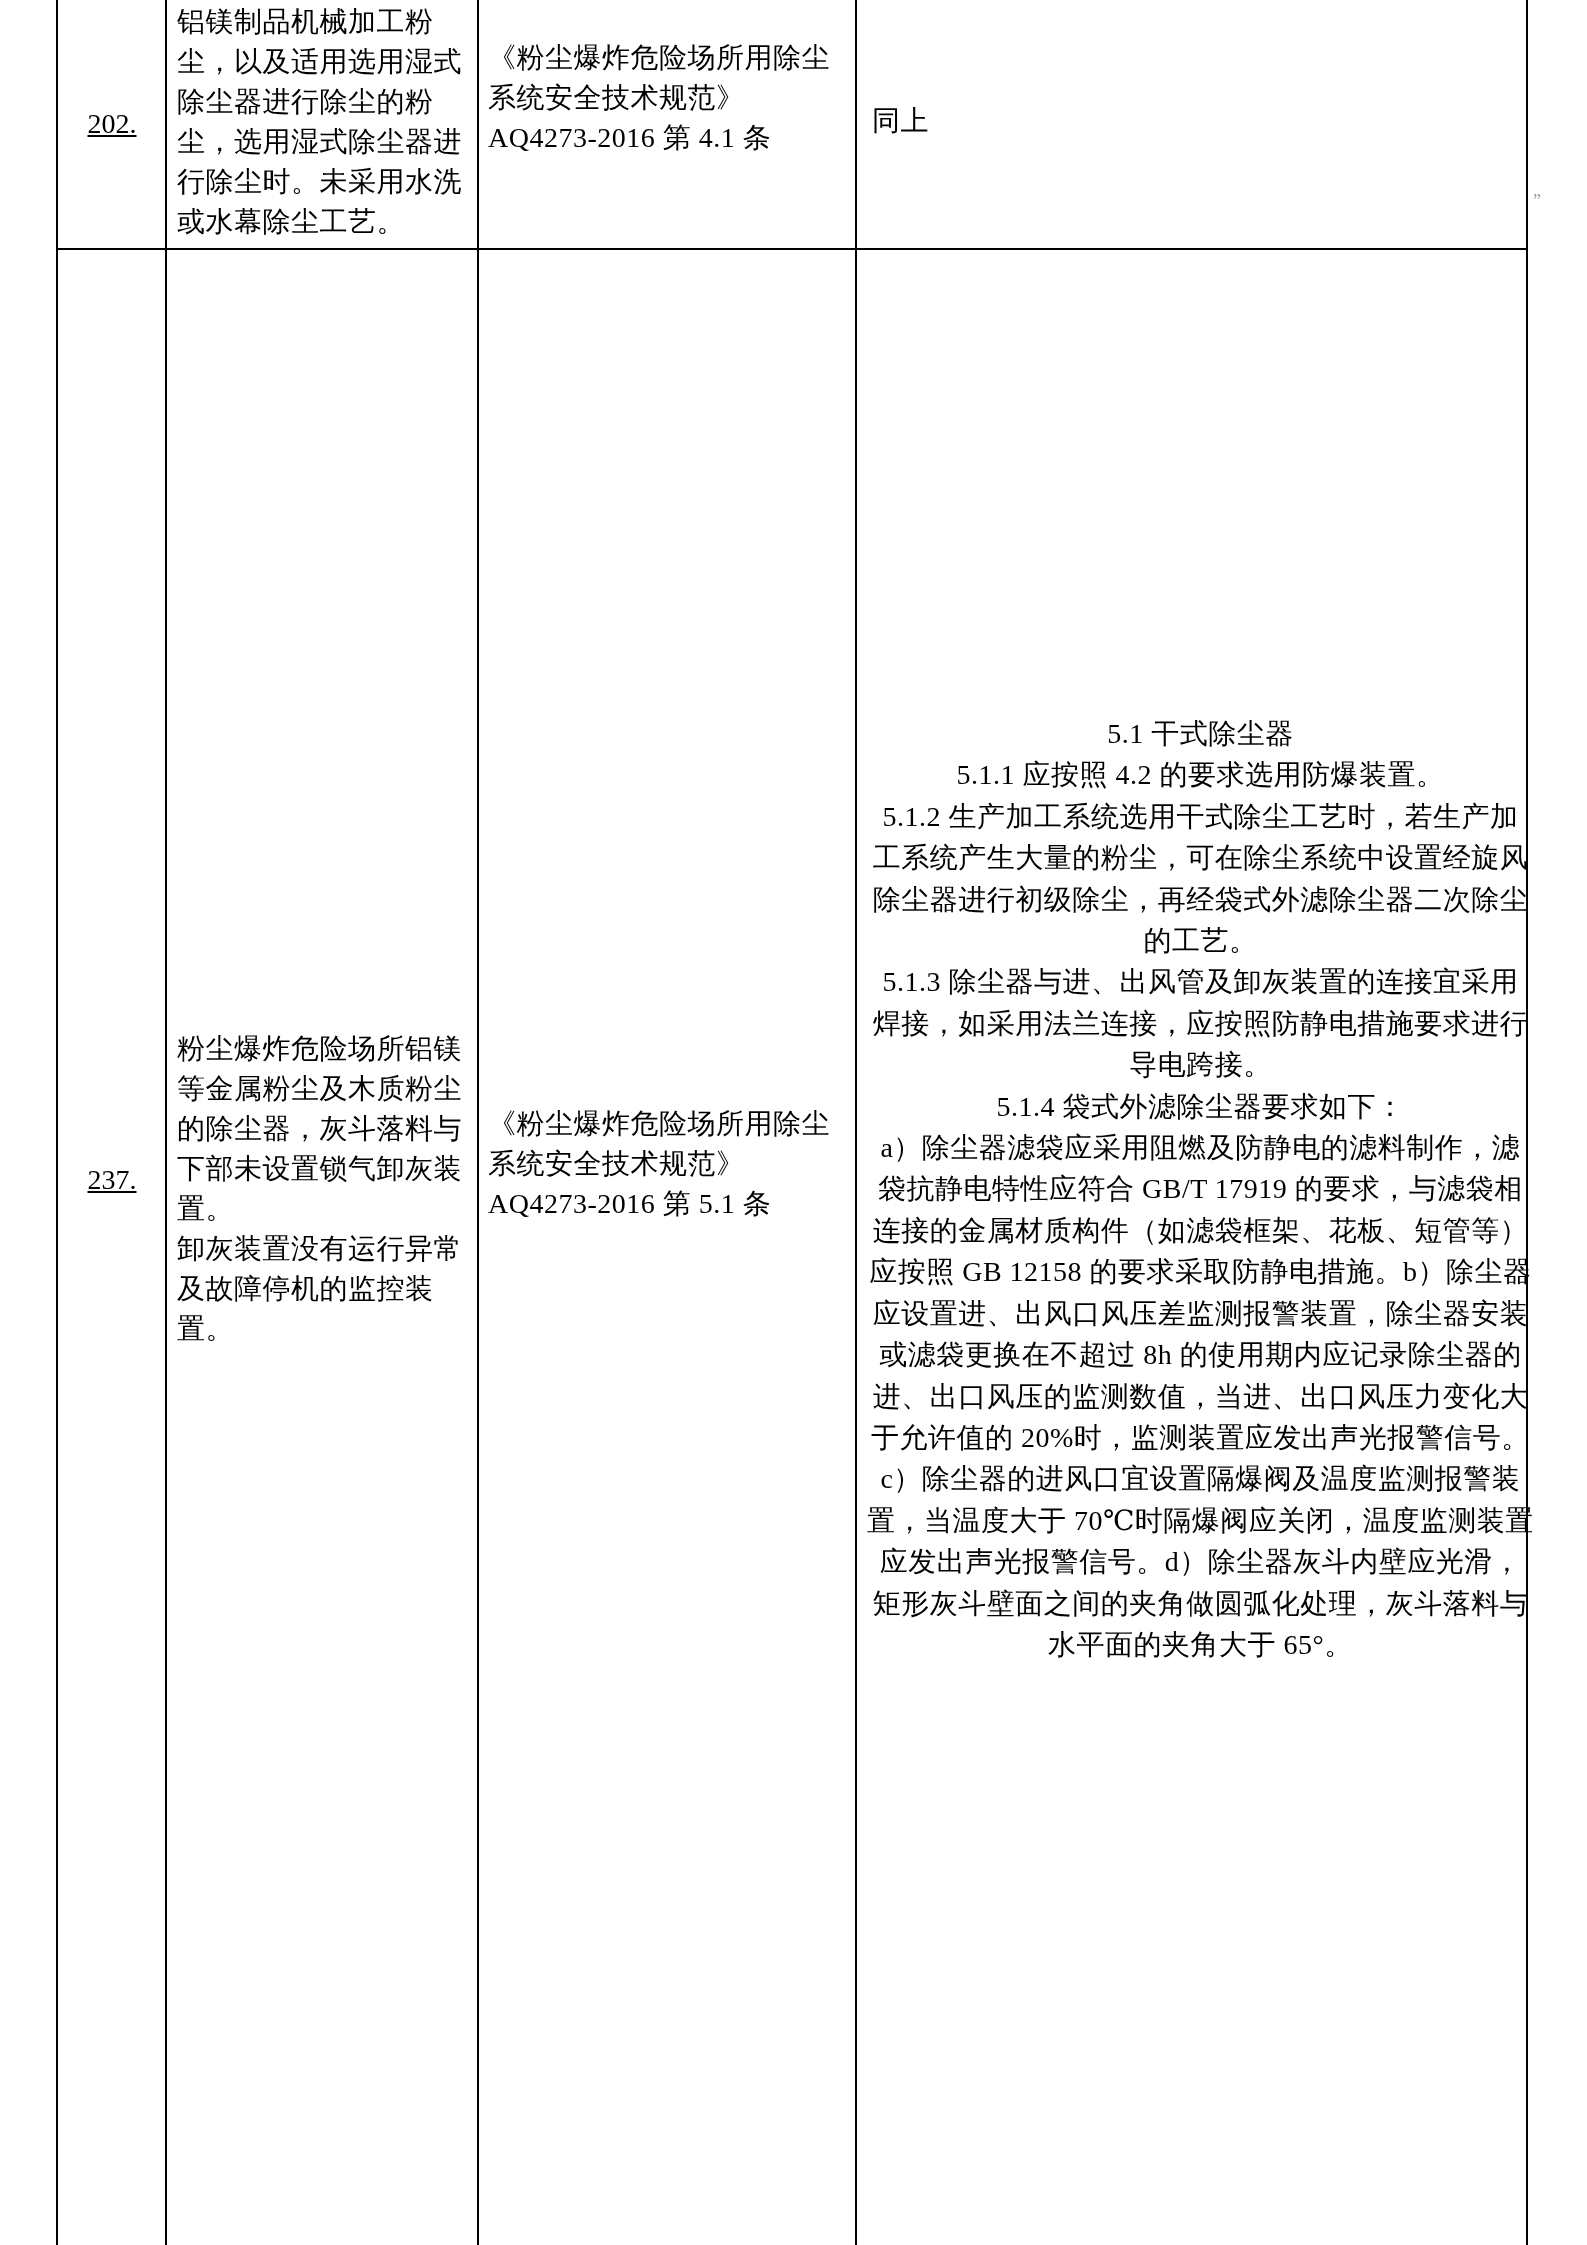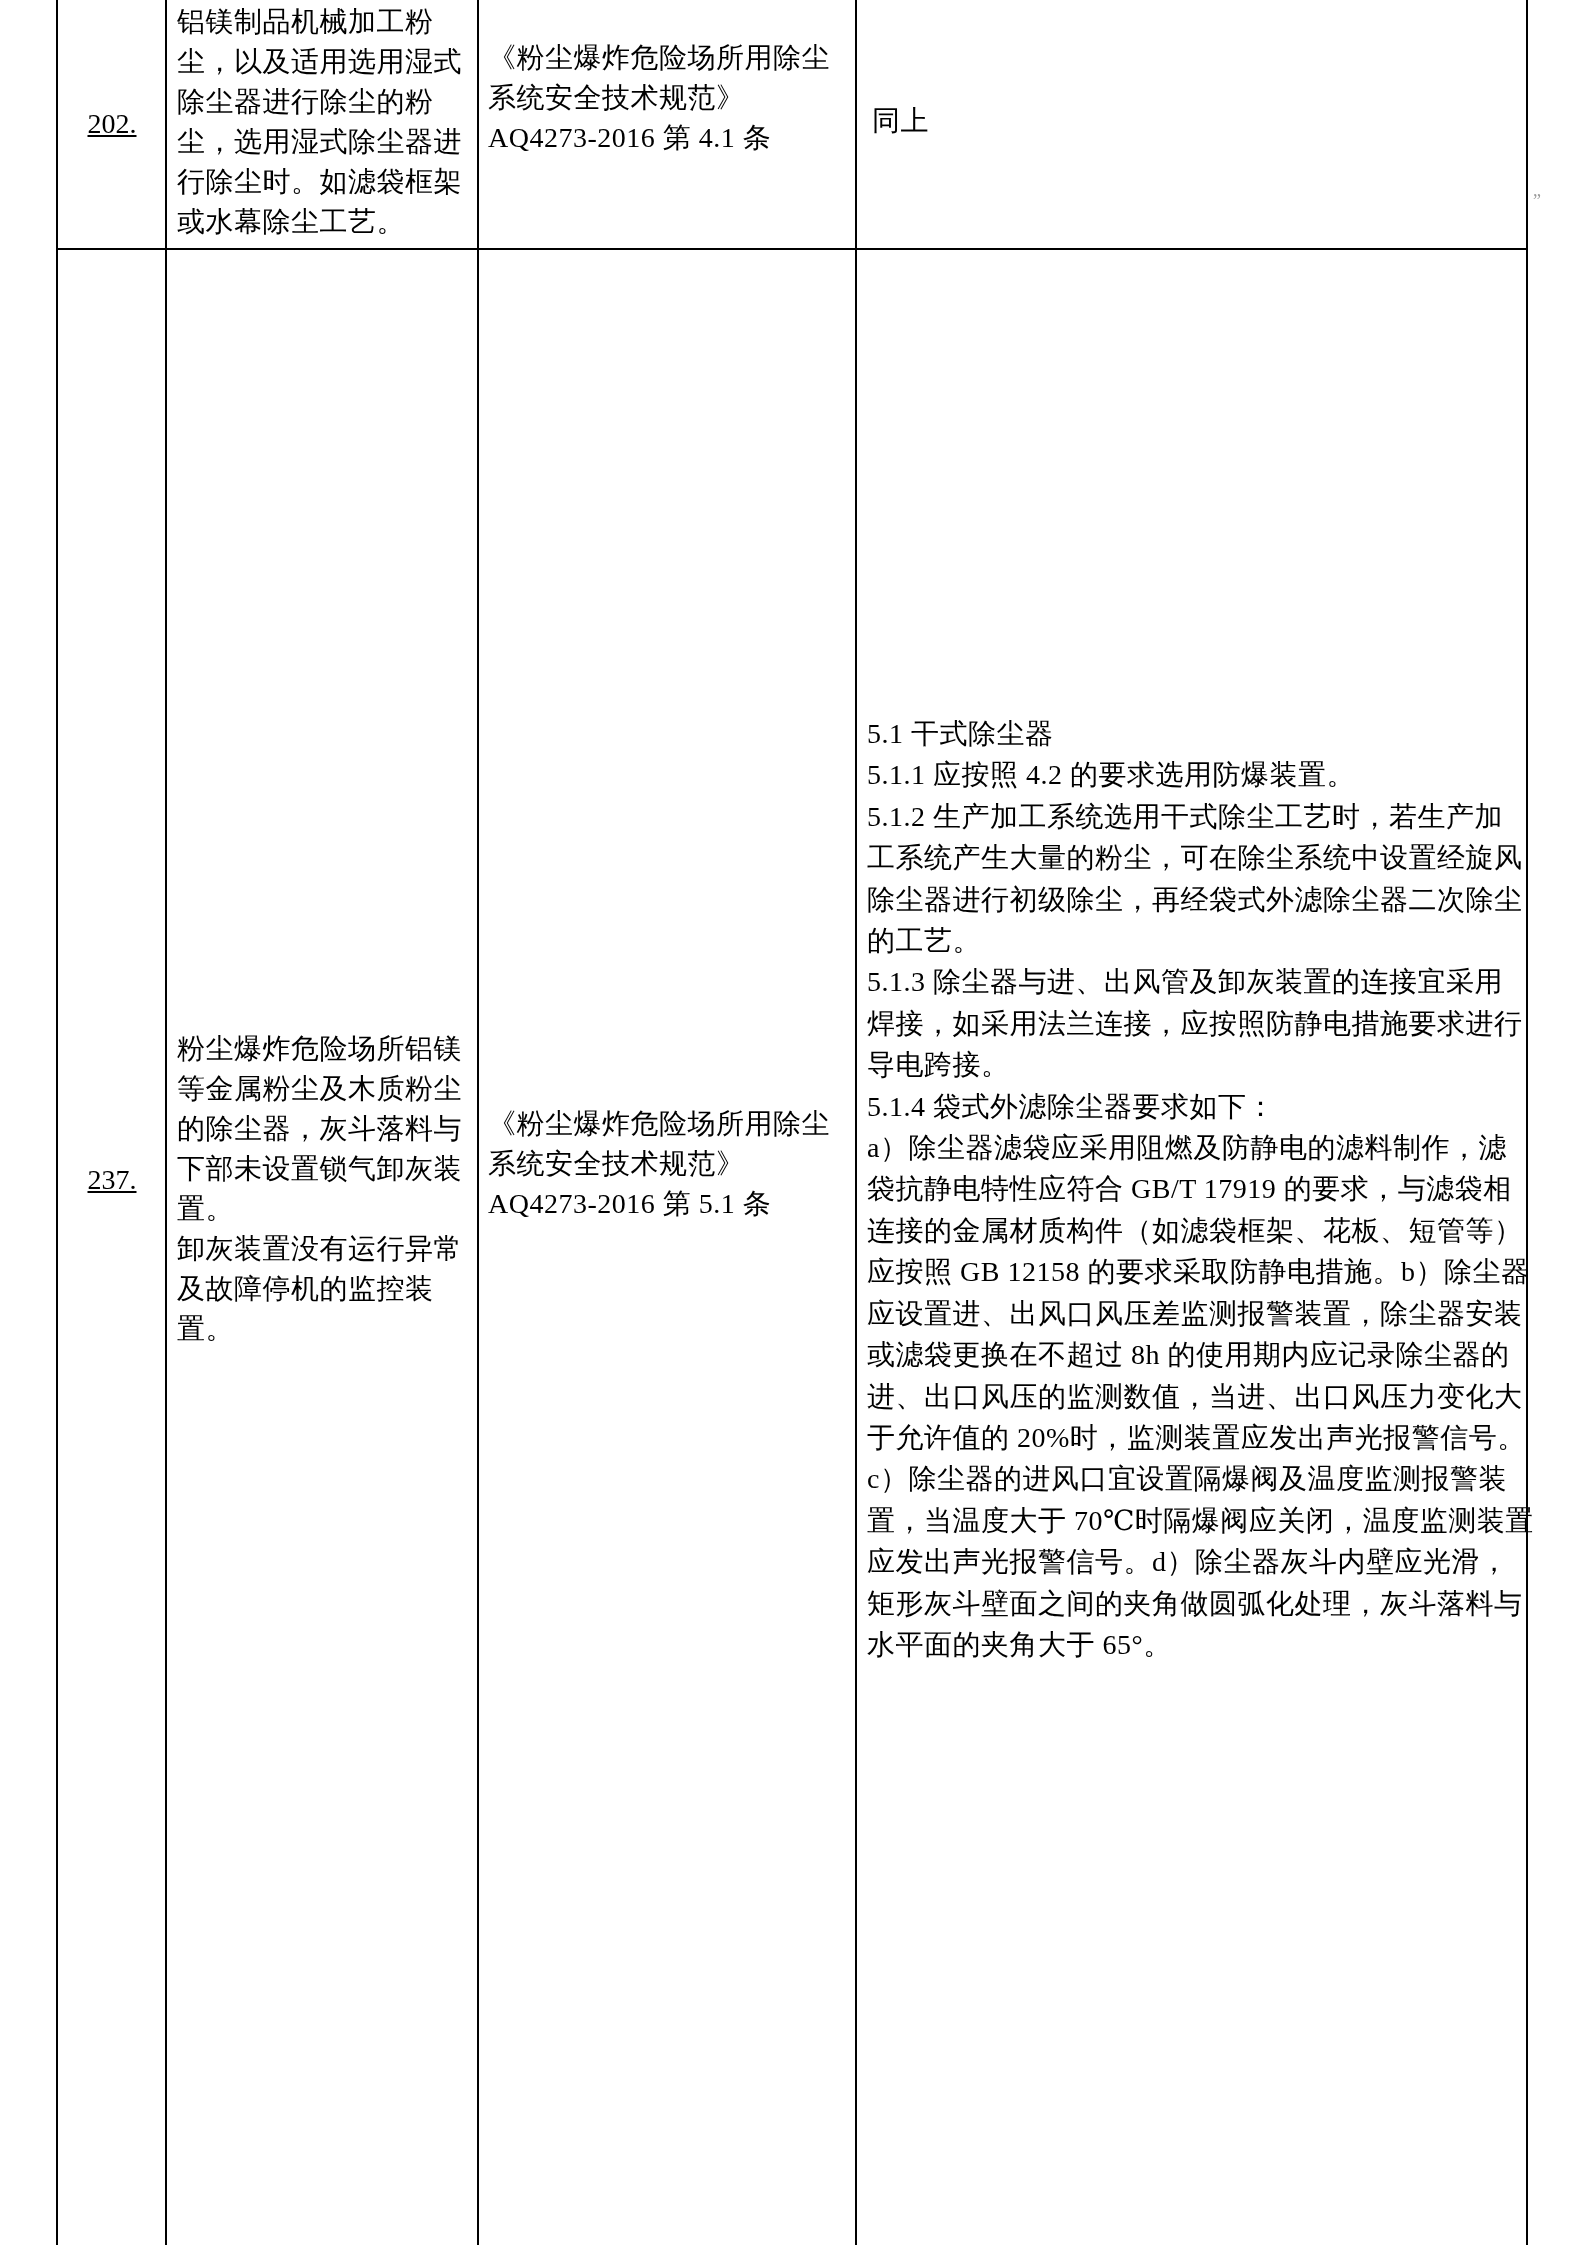--- a/index.html
+++ b/index.html
@@ -32,20 +32,21 @@
       letter-spacing: 0.5px;
     }
     .num {
       width: 110px;
       text-align: center;
       letter-spacing: 0;
       text-decoration: underline;
     }
     .finding-long {
       line-height: 41.4px;
+      text-align: center;
     }
     .stray {
       position: absolute;
       font-size: 18px;
       color: #9a9a9a;
       letter-spacing: 0;
     }
   </style>
 </head>
 <body>
@@ -58,21 +59,21 @@
   <div class="vline" style="left:855px"></div>
   <div class="vline" style="left:1526px"></div>
   <div class="hline" style="top:248px; left:56px; width:1472px"></div>
 
   <div class="cell num" style="left:57px; top:104px">202.</div>
 
   <div class="cell" style="left:177px; top:2px">铝镁制品机械加工粉
 尘，以及适用选用湿式
 除尘器进行除尘的粉
 尘，选用湿式除尘器进
-行除尘时。如滤袋框架
+行除尘时。未采用水洗
 或水幕除尘工艺。</div>
 
   <div class="cell" style="left:488px; top:38px">《粉尘爆炸危险场所用除尘
 系统安全技术规范》
 AQ4273-2016 第 4.1 条</div>
 
   <div class="cell" style="left:872px; top:101px">同上</div>
 
   <div class="cell num" style="left:57px; top:1160px">237.</div>
 

